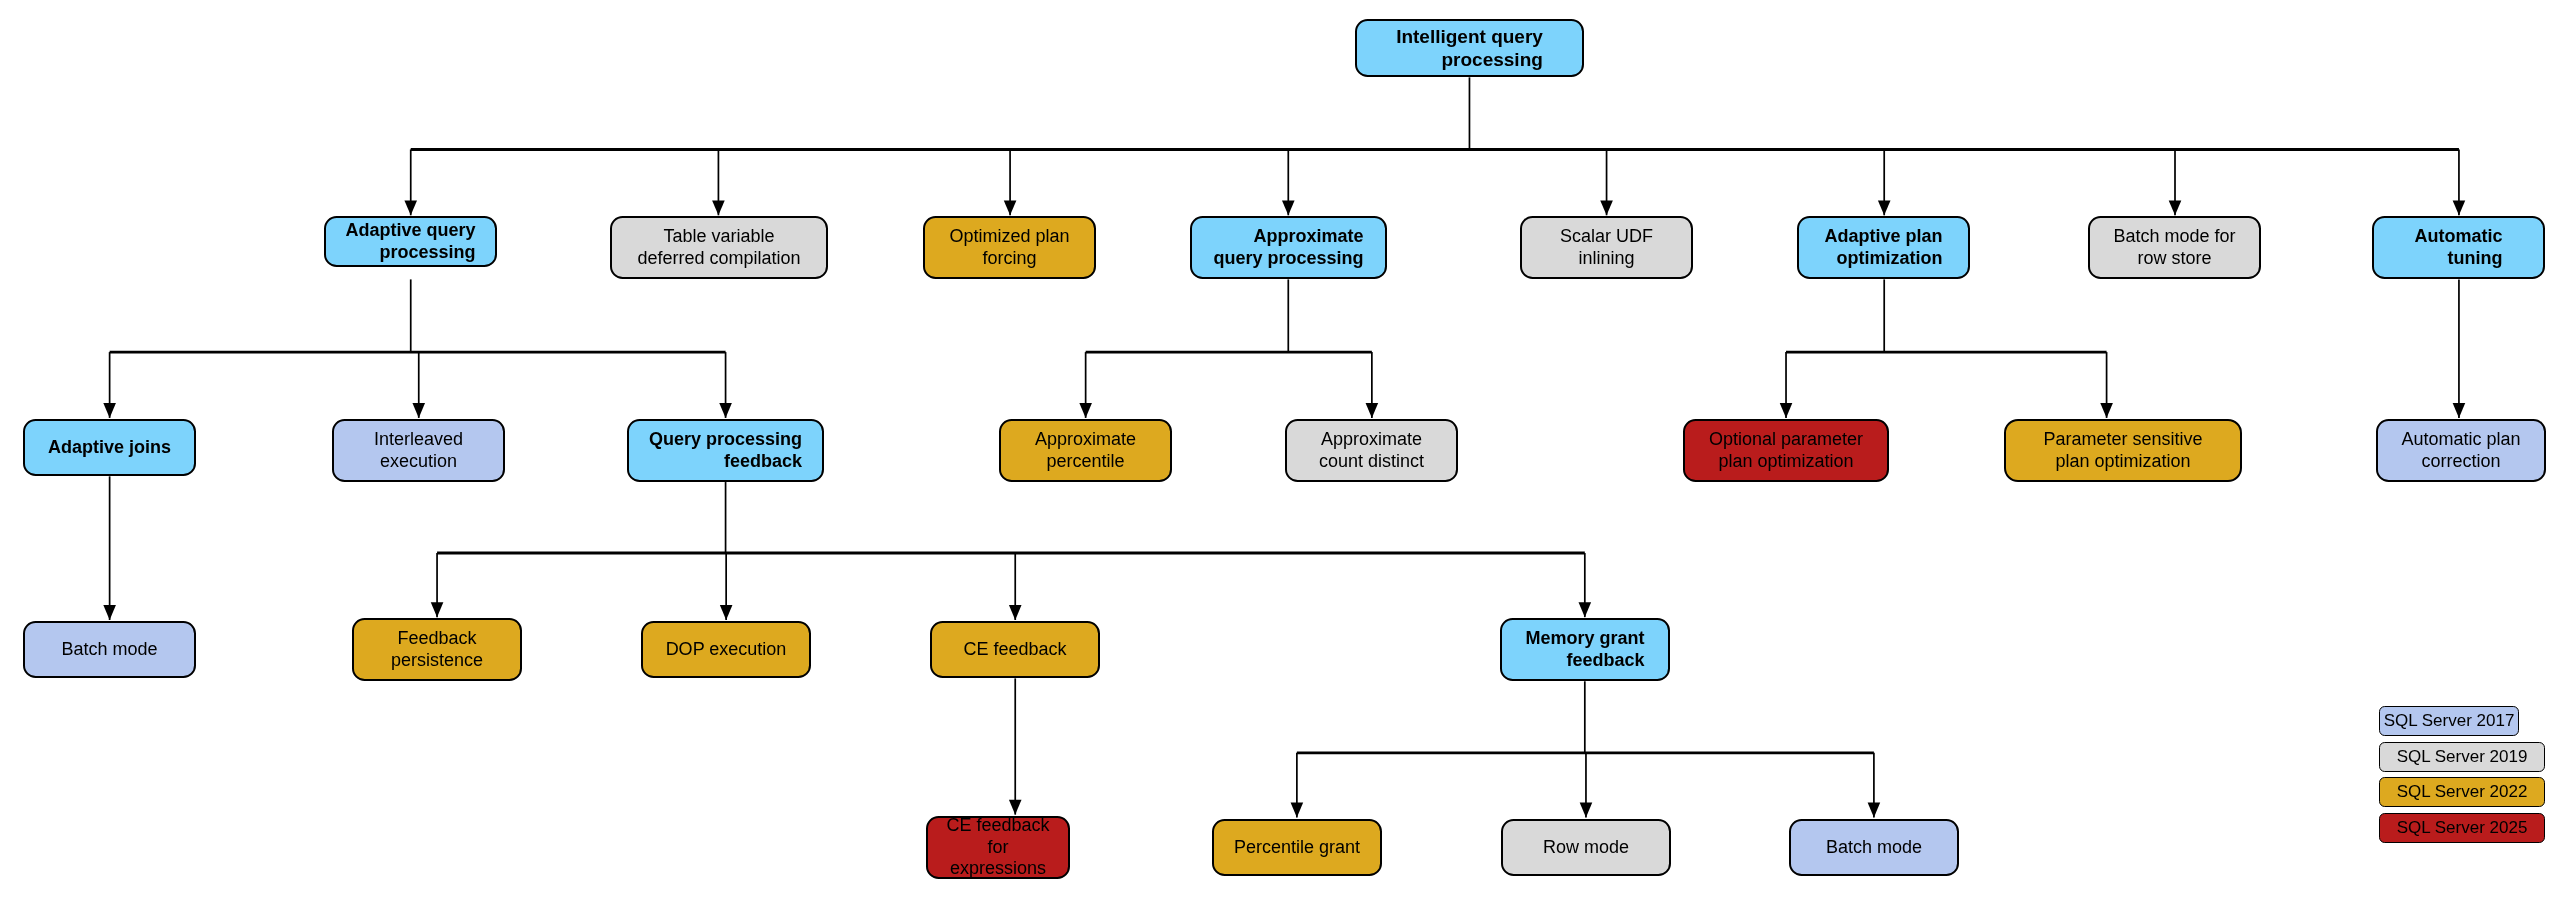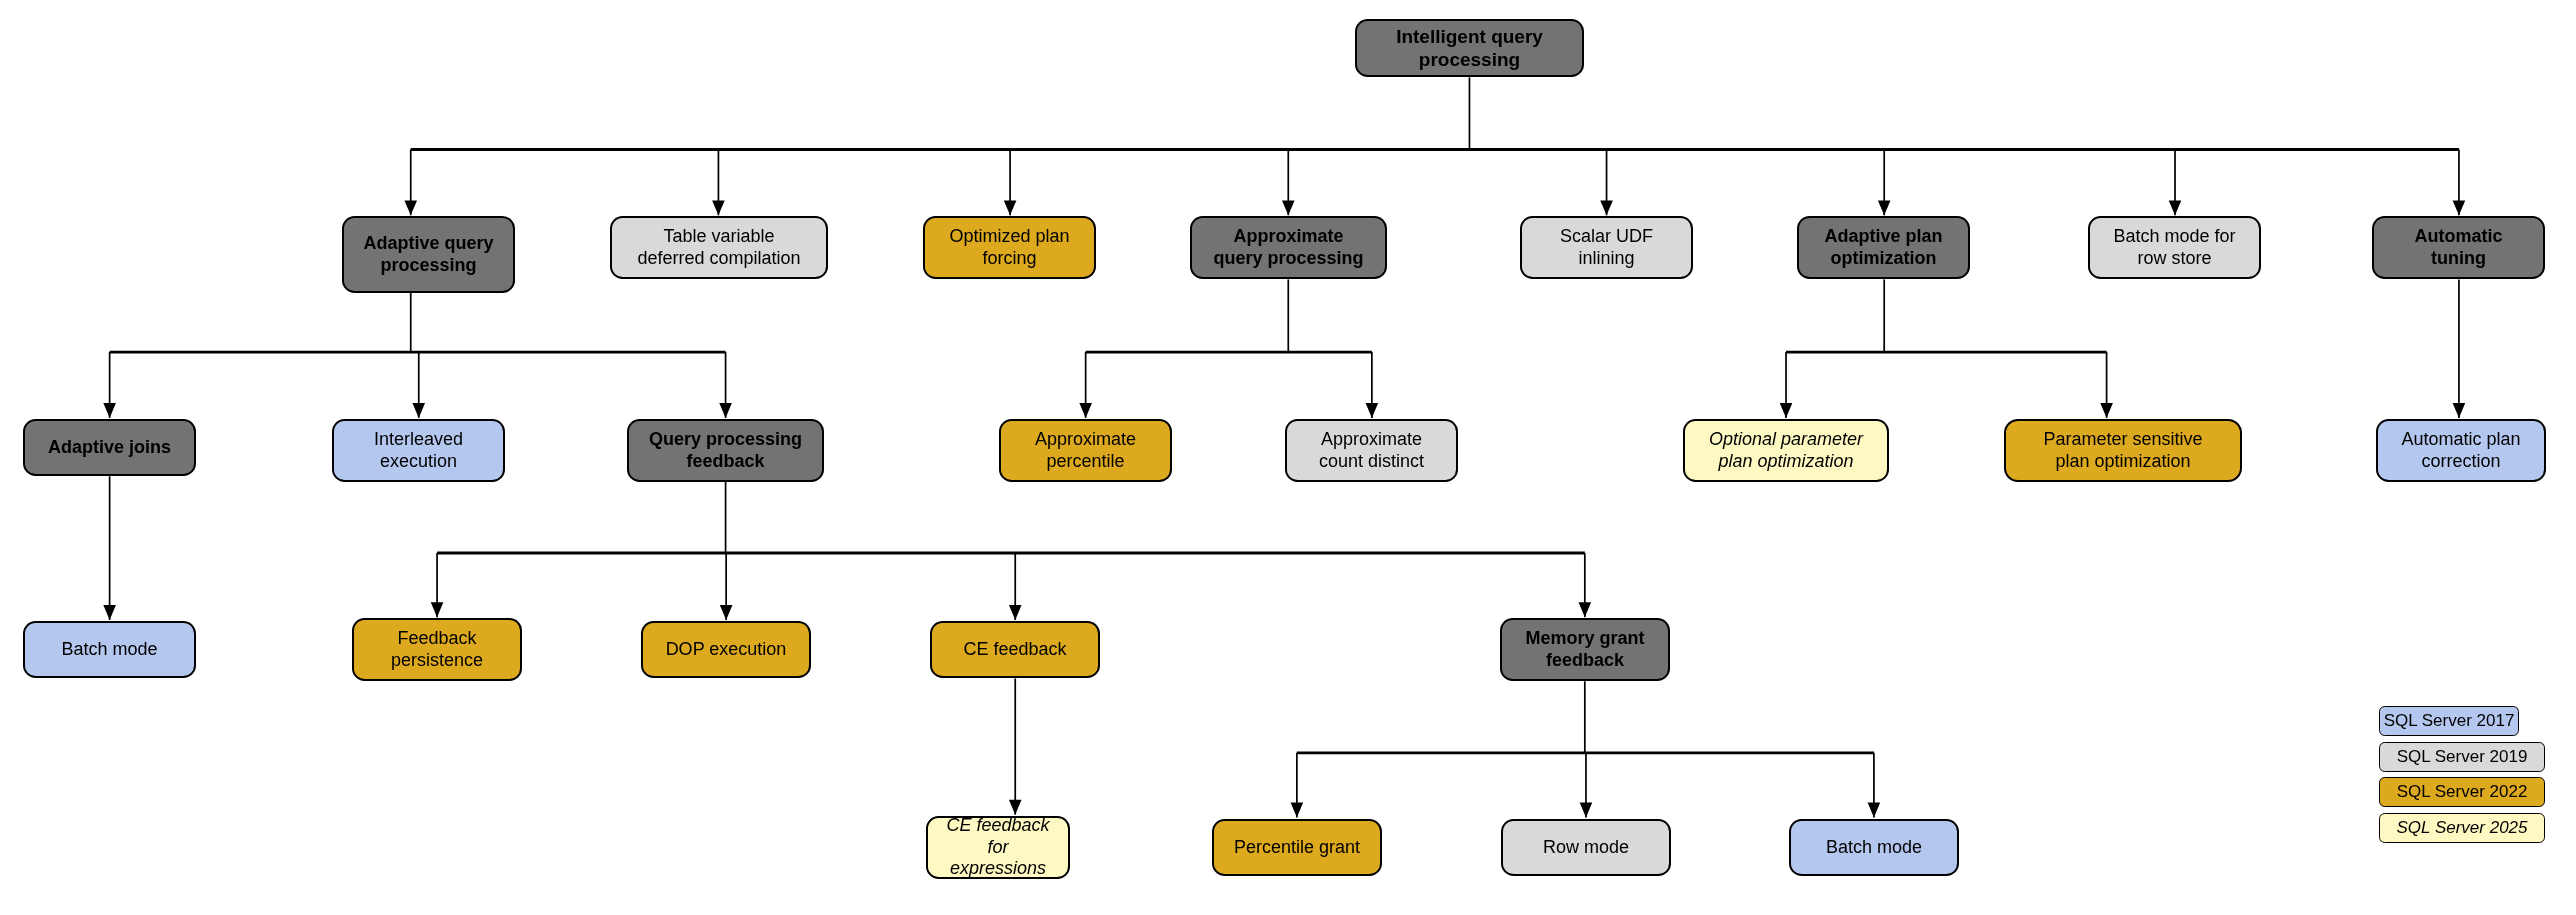--- a/index.html
+++ b/index.html
@@ -29,25 +29,25 @@
     border-radius: 12.6px;
     display: flex;
     align-items: center;
     justify-content: center;
     text-align: center;
     line-height: 1.22;
     color: #000000;
     padding: 2.3px 5.7px;
     white-space: pre-line;
   }
-  .fill-white  { background: #737373; }
+  .fill-white  { background: #7dd3fc; text-align: right; }
   .fill-gray   { background: #d9d9d9; }
   .fill-orange { background: #dda91f; }
   .fill-blue   { background: #b4c7ef; }
-  .fill-green  { background: #fef9c3; font-style: italic; }
+  .fill-green  { background: #b91c1c; }
 
   .w-bold { font-weight: bold; }
   .w-norm { font-weight: normal; }
 
   .legend-item {
     position: absolute;
     box-sizing: border-box;
     border: 1.7px solid #000000;
     border-radius: 5.7px;
     display: flex;
@@ -122,21 +122,21 @@
       <line x1="2265.5" y1="1315" x2="2265.5" y2="1428" stroke="#000000" stroke-width="3"></line>
       <polygon points="2254.5,1402 2276.5,1402 2265.5,1428" fill="#000000"></polygon>
       <line x1="2770.5" y1="1315" x2="2770.5" y2="1428" stroke="#000000" stroke-width="3"></line>
       <polygon points="2759.5,1402 2781.5,1402 2770.5,1428" fill="#000000"></polygon>
       <line x1="3273.5" y1="1315" x2="3273.5" y2="1428" stroke="#000000" stroke-width="3"></line>
       <polygon points="3262.5,1402 3284.5,1402 3273.5,1428" fill="#000000"></polygon>
     </svg>
   <div id="nodes-layer">
       <div class="node fill-white w-bold" style="left: 1355px; top: 19px; width: 229px; height: 58px; font-size: 19px;">Intelligent query
 processing</div>
-      <div class="node fill-white w-bold" style="left: 342px; top: 216px; width: 173px; height: 77px; font-size: 18px;">Adaptive query
+      <div class="node fill-white w-bold" style="left: 324px; top: 216px; width: 173px; height: 51px; font-size: 18px;">Adaptive query
 processing</div>
       <div class="node fill-gray w-norm" style="left: 610px; top: 216px; width: 218px; height: 63px; font-size: 18px;">Table variable
 deferred compilation</div>
       <div class="node fill-orange w-norm" style="left: 923px; top: 216px; width: 173px; height: 63px; font-size: 18px;">Optimized plan
 forcing</div>
       <div class="node fill-white w-bold" style="left: 1190px; top: 216px; width: 197px; height: 63px; font-size: 18px;">Approximate
 query processing</div>
       <div class="node fill-gray w-norm" style="left: 1520px; top: 216px; width: 173px; height: 63px; font-size: 18px;">Scalar UDF
 inlining</div>
       <div class="node fill-white w-bold" style="left: 1797px; top: 216px; width: 173px; height: 63px; font-size: 18px;">Adaptive plan

